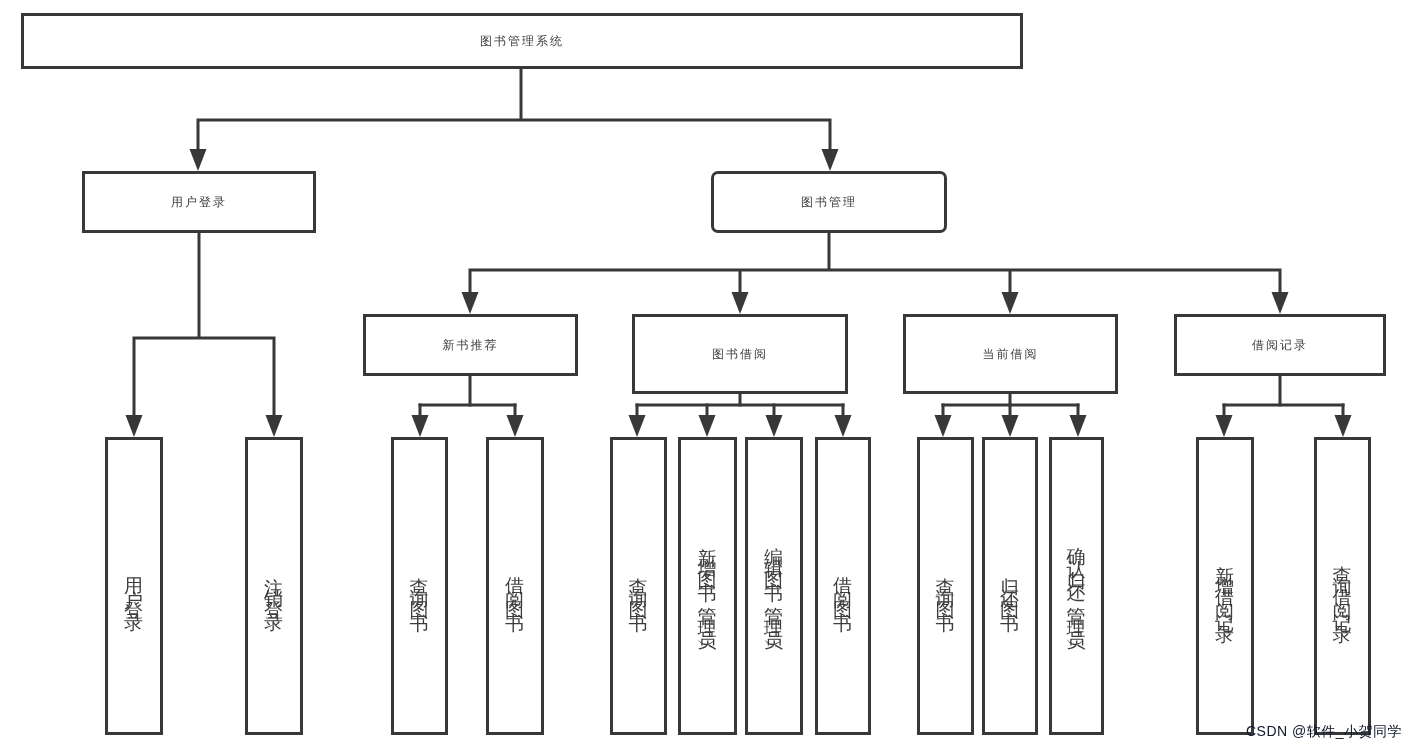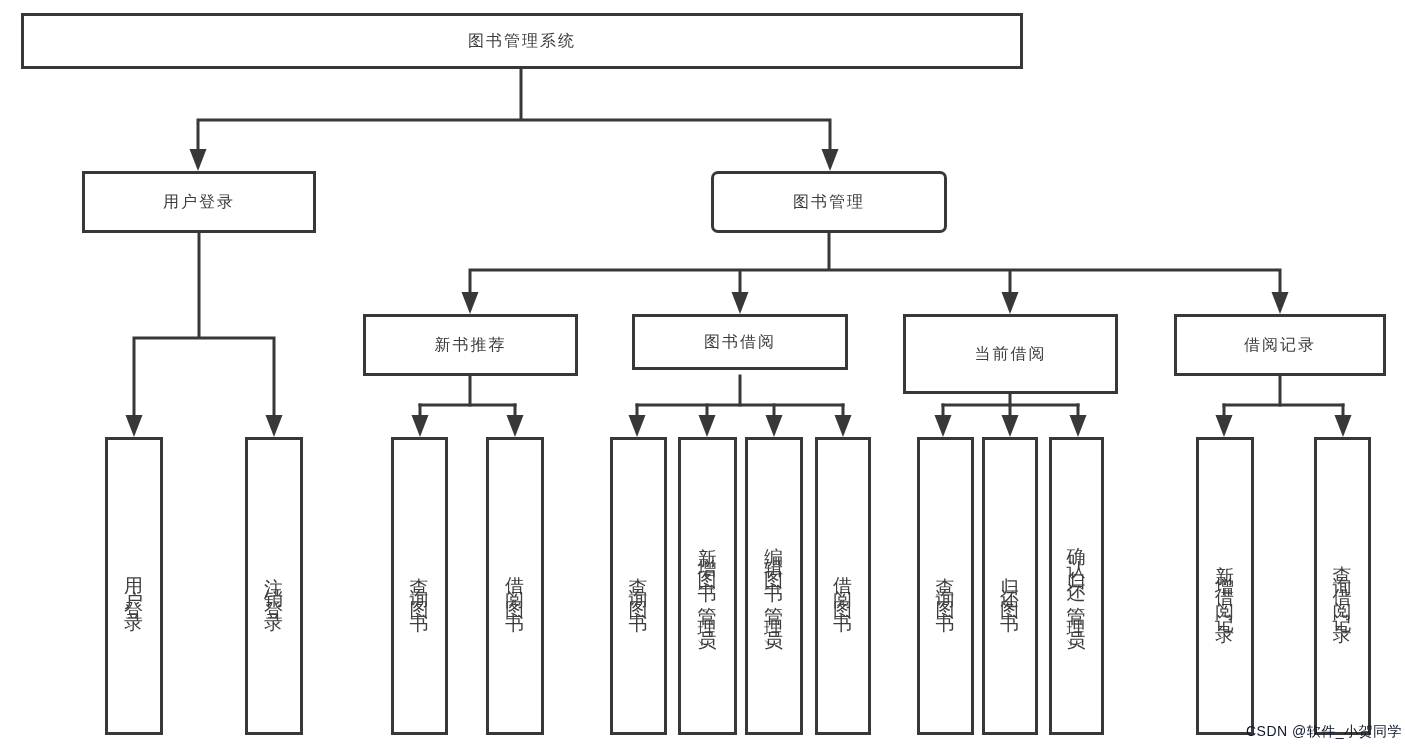--- a/index.html
+++ b/index.html
@@ -6,21 +6,21 @@
   .stage{
     position:relative;width:1405px;height:747px;background:#ffffff;
     font-family:"Liberation Sans",sans-serif;overflow:hidden;
   }
   .connector-layer{position:absolute;left:0;top:0;z-index:1;}
   .node{
     position:absolute;box-sizing:border-box;background:#ffffff;
     border:3px solid #383838;display:flex;align-items:center;justify-content:center;
     color:#3d3d3d;z-index:2;
   }
-  .node .lbl{font-size:16px;letter-spacing:2px;white-space:nowrap;}
+  .node .lbl{font-size:12px;letter-spacing:2px;white-space:nowrap;}
   .node.leaf .lbl{
     writing-mode:vertical-rl;text-orientation:mixed;
     font-size:19px;letter-spacing:12px;line-height:1;white-space:normal;
   }
   .watermark{
     position:absolute;right:3px;bottom:6px;z-index:5;
     color:#0f172a;font-size:14px;letter-spacing:0.5px;white-space:nowrap;
   }
 </style>
 </head>
@@ -69,21 +69,21 @@
   </div>
 
   <div class="node" style="left:711px;top:171px;width:236px;height:62px;border-radius:7px;">
     <span class="lbl">图书管理</span>
   </div>
 
   <div class="node" style="left:363px;top:314px;width:215px;height:62px;">
     <span class="lbl">新书推荐</span>
   </div>
 
-  <div class="node" style="left:632px;top:314px;width:216px;height:56px;">
+  <div class="node" style="left:632px;top:314px;width:216px;height:80px;">
     <span class="lbl">图书借阅</span>
   </div>
 
   <div class="node" style="left:903px;top:314px;width:215px;height:80px;">
     <span class="lbl">当前借阅</span>
   </div>
 
   <div class="node" style="left:1174px;top:314px;width:212px;height:62px;">
     <span class="lbl">借阅记录</span>
   </div>

